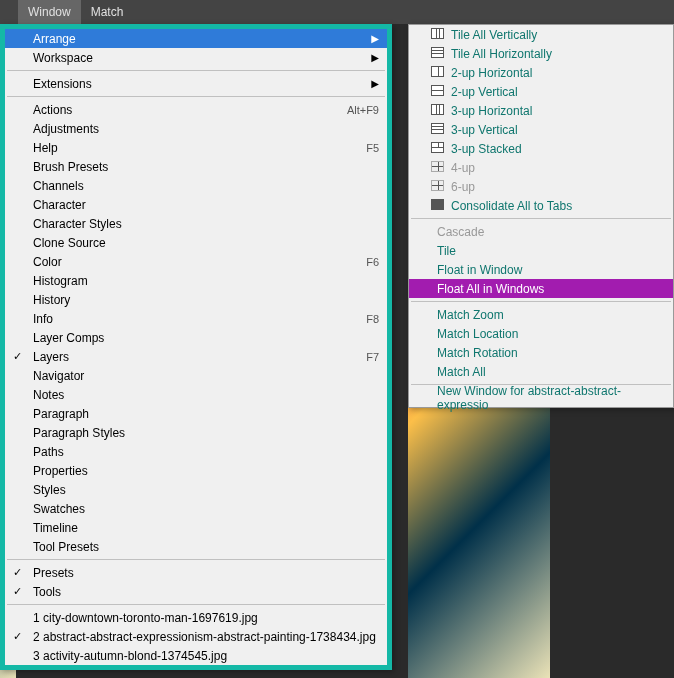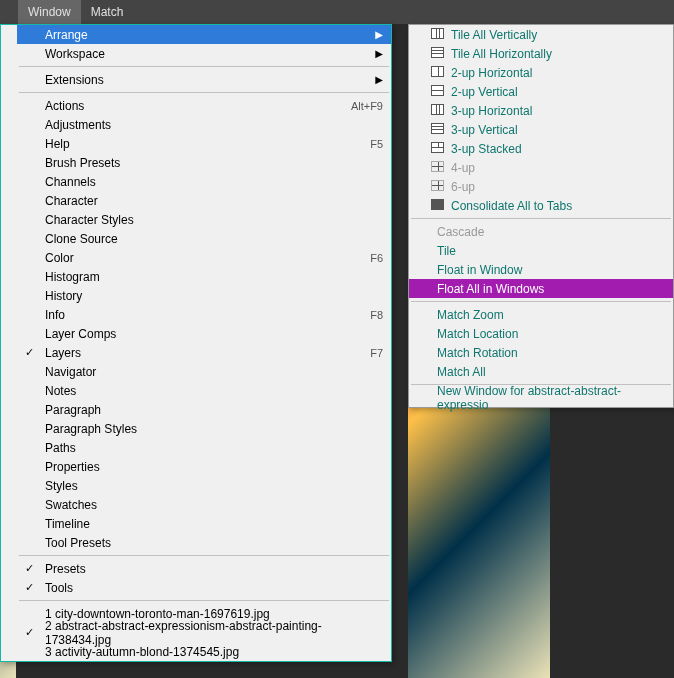--- a/index.html
+++ b/index.html
@@ -10,21 +10,21 @@
   .menubar-item.active { background: #666666; }
   
   .dark-left { position: absolute; left: 0; top: 24px; width: 16px; height: 654px; background: #3a3a3a; color: #aaa; font-size: 10px; }
   .dark-left span { display: block; margin-top: 6px; }
   
   .canvas-area { position: absolute; left: 0; top: 256px; width: 674px; height: 422px; background: #2a2a2a; }
   .canvas-img { position: absolute; background: linear-gradient(135deg, #d62828 0%, #fcbf49 30%, #003049 60%, #eae2b7 100%); }
   .img-left { left: 0; top: 0; width: 16px; height: 422px; }
   .img-right { left: 408px; top: 0; width: 142px; height: 422px; }
   
-  .dropdown { position: absolute; left: 16; top: 24px; width: 392px; background: #f0f0f0; border: 1px solid #14b8a6; box-shadow: 2px 2px 6px rgba(0,0,0,0.3); padding-left: 16px; }
+  .dropdown { position: absolute; left: 16; top: 24px; width: 392px; background: #f0f0f0; border: 5px solid #14b8a6; box-shadow: 2px 2px 6px rgba(0,0,0,0.3); }
   .menu-item { display: flex; align-items: center; height: 19px; padding: 0 8px 0 28px; position: relative; color: #000; cursor: default; }
   .menu-item.highlighted { background: #2f7bd9; color: #fff; }
   .menu-item .label { flex: 1; }
   .menu-item .shortcut { color: #555; font-size: 11px; }
   .menu-item .arrow { position: absolute; right: 8px; font-size: 10px; }
   .menu-item .check { position: absolute; left: 8px; font-size: 11px; }
   .menu-sep { height: 1px; background: #c0c0c0; margin: 3px 2px; }
   
   .submenu { position: absolute; left: 408px; top: 24px; width: 266px; background: #f0f0f0; border: 1px solid #999; box-shadow: 2px 2px 6px rgba(0,0,0,0.3); }
   .sub-item { display: flex; align-items: center; height: 19px; padding: 0 8px 0 42px; position: relative; color: #0f766e; cursor: default; }

